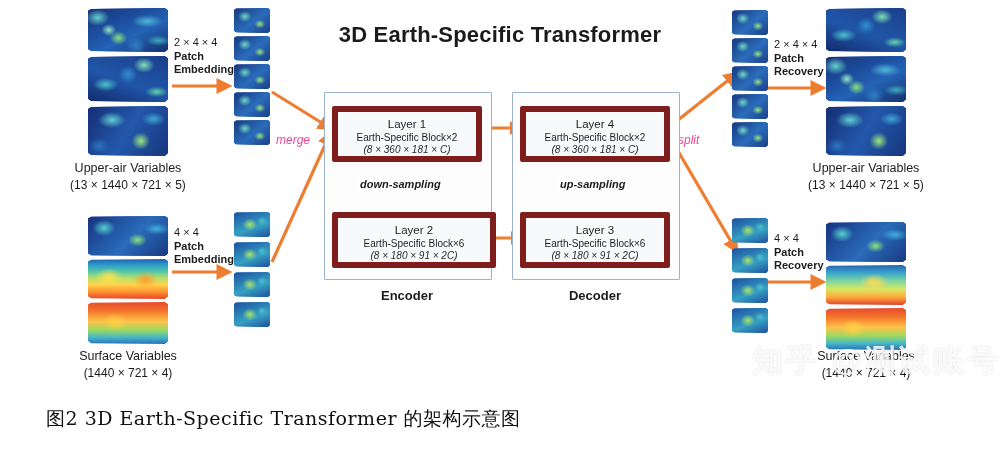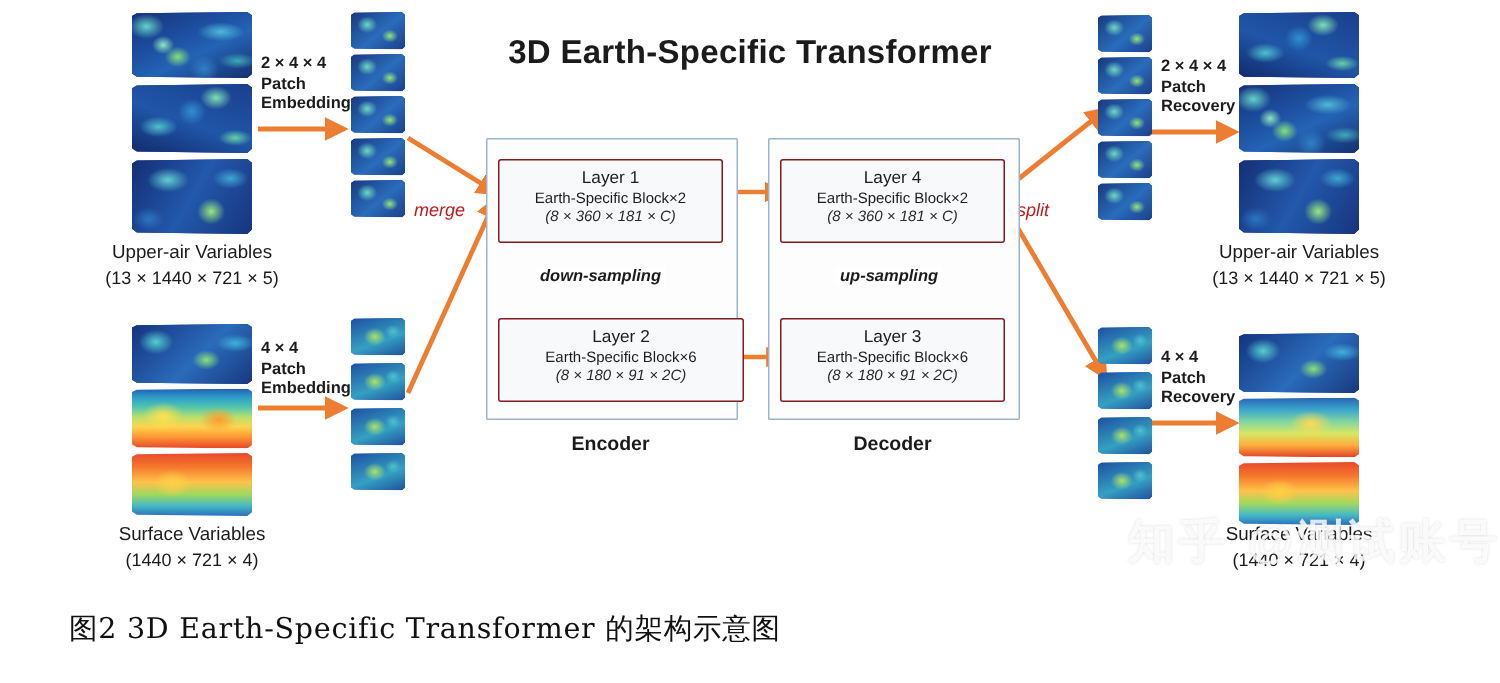--- a/index.html
+++ b/index.html
@@ -33,21 +33,21 @@
     letter-spacing: 0.2px;
   }
 
   
   .stage-frame {
     border: 1px solid #9bb3cc;
     background: #fdfdfd;
     border-radius: 1px;
   }
   .layer-box {
-    border: 1px solid #7f1d1d;
+    border: 6px solid #7f1d1d;
     background: #f7f9fb;
     border-radius: 2px;
     text-align: center;
     padding-top: 5px;
     box-sizing: border-box;
   }
   .layer-title {
     font-size: 11.5px;
     color: #1d1d1d;
     line-height: 14px;
@@ -74,27 +74,27 @@
     width: 160px;
   }
 
   
   .annot {
     font-size: 11px;
     color: #1c1c1c;
     line-height: 13.5px;
     white-space: nowrap;
   }
-  .annot .dims { font-style: normal; font-weight: bold; }
+  .annot .dims { font-style: normal; }
   .annot .ital { font-weight: bold; }
 
   .flow-label {
     font-size: 12px;
     font-style: italic;
-    color: #b91c1c;
+    color: #ec4899;
     white-space: nowrap;
   }
   .sampling-label {
     font-size: 11px;
     font-style: italic;
     font-weight: bold;
     color: #1c1c1c;
     white-space: nowrap;
     background: #ffffff;
     padding: 0 3px;

